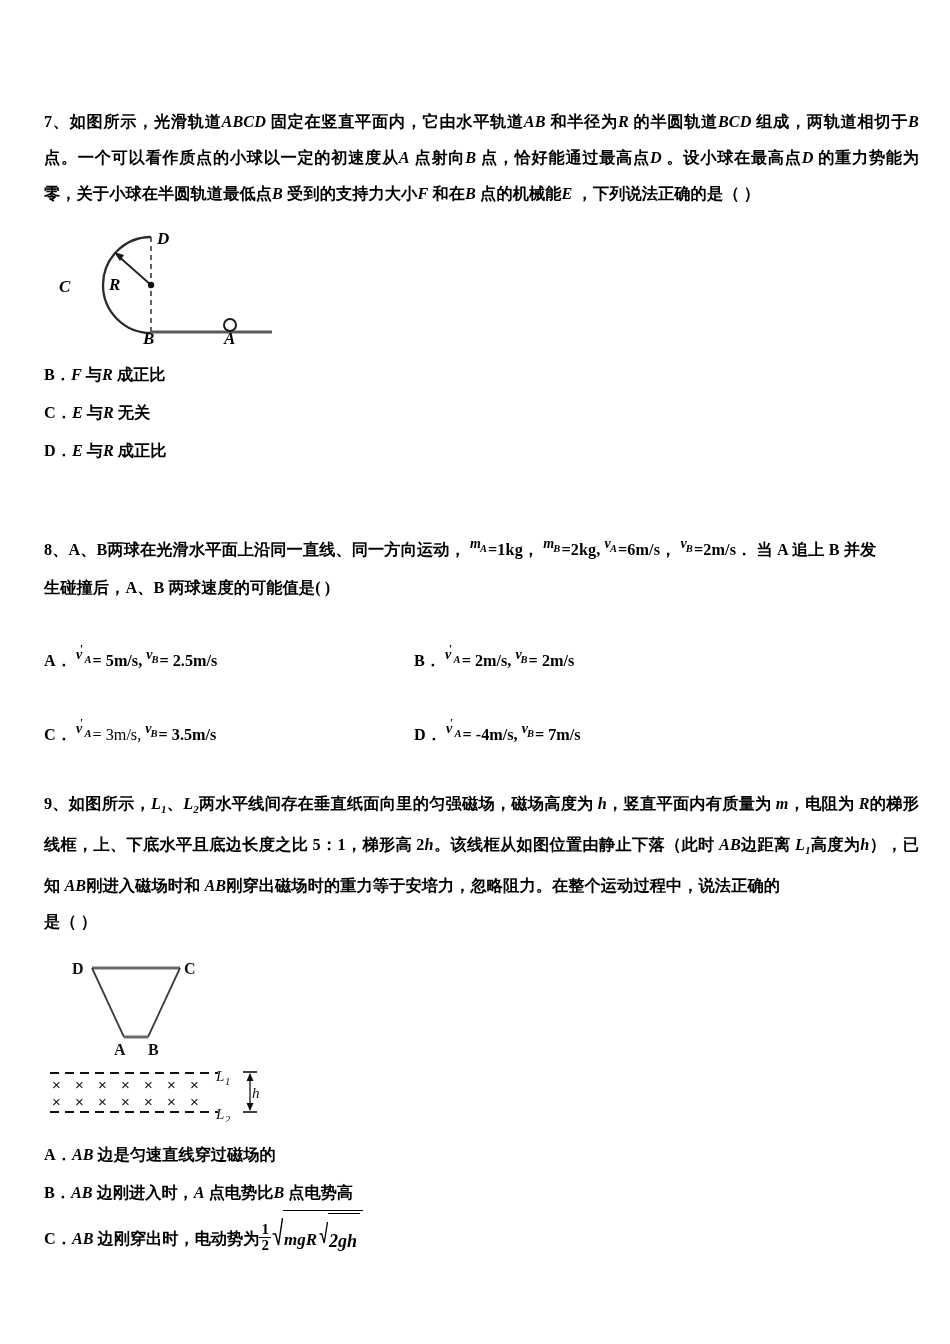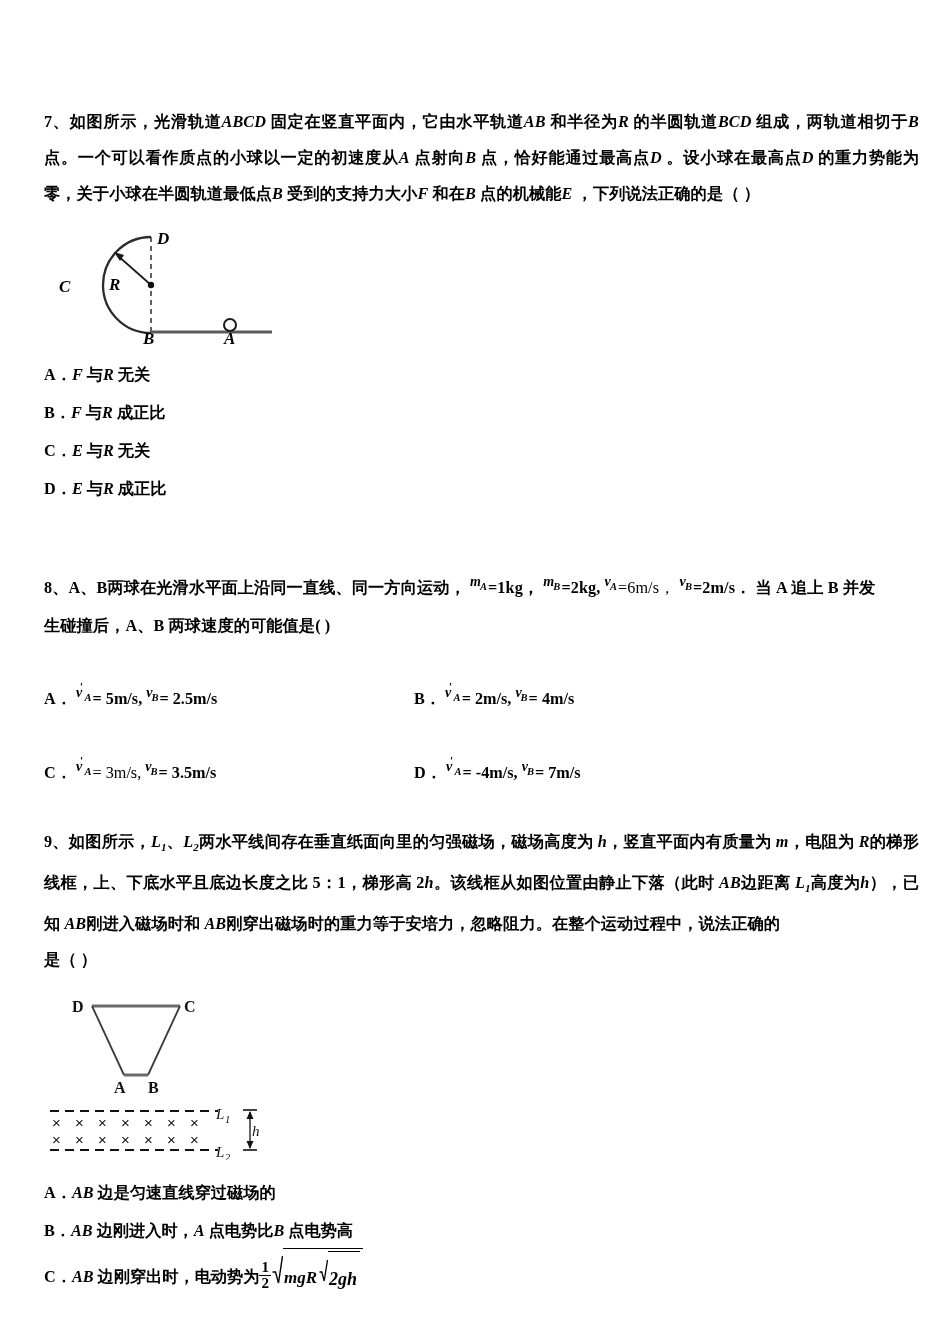--- a/index.html
+++ b/index.html
@@ -182,25 +182,20 @@
         <text x="113" y="22" font-family="Liberation Serif, serif" font-size="17" font-style="italic" font-weight="bold" fill="#000">D</text>
         <text x="15" y="70" font-family="Liberation Serif, serif" font-size="17" font-style="italic" font-weight="bold" fill="#000">C</text>
         <text x="99" y="122" font-family="Liberation Serif, serif" font-size="17" font-style="italic" font-weight="bold" fill="#000">B</text>
         <text x="180" y="122" font-family="Liberation Serif, serif" font-size="17" font-style="italic" font-weight="bold" fill="#000">A</text>
         <text x="65" y="68" font-family="Liberation Serif, serif" font-size="17" font-style="italic" font-weight="bold" fill="#000">R</text>
       </svg>
     </div>
 
     <div class="opt-list">
       <div class="opt">
-        <span class="lbl">A．</span><span class="it">F</span>
-        <span>与</span><span class="it">R</span>
-        <span>无关</span>
-      </div>
-      <div class="opt">
         <span class="lbl">B．</span><span class="it">F</span>
         <span>与</span><span class="it">R</span>
         <span>成正比</span>
       </div>
       <div class="opt">
         <span class="lbl">C．</span><span class="it">E</span>
         <span>与</span><span class="it">R</span>
         <span>无关</span>
       </div>
       <div class="opt">
@@ -209,36 +204,36 @@
         <span>成正比</span>
       </div>
     </div>
   </div>
 
   <div class="q-block" style="margin-top:30px;">
     <div class="q-text">
       <span>8、A、B两球在光滑水平面上沿同一直线、同一方向运动，</span>
       <span class="var"><span class="base">m</span><span class="sub">A</span></span><span style="font-weight:700">=1kg，</span>
       <span class="var"><span class="base">m</span><span class="sub">B</span></span><span style="font-weight:700">=2kg,</span>
-      <span class="var"><span class="base">v</span><span class="sub">A</span></span><span style="font-weight:400">=6m/s，</span>
+      <span class="var"><span class="base">v</span><span class="sub">A</span></span><span style="font-weight:700">=6m/s，</span>
       <span class="var"><span class="base">v</span><span class="sub">B</span></span><span style="font-weight:700">=2m/s．</span>
       <span>当 A 追上 B 并发</span>
     </div>
     <div class="q-text">生碰撞后，A、B 两球速度的可能值是(    )</div>
 
     <div class="opt-grid">
       <div class="opt">
         <span class="lbl">A．</span>
         <span class="var"><span class="base">v</span><span class="prime">'</span><span class="sub">A</span></span><span style="font-weight:700">= 5m/s,</span>
         <span class="var"><span class="base">v</span><span class="sub">B</span></span><span style="font-weight:700">= 2.5m/s</span>
       </div>
       <div class="opt">
         <span class="lbl">B．</span>
         <span class="var"><span class="base">v</span><span class="prime">'</span><span class="sub">A</span></span><span style="font-weight:700">= 2m/s,</span>
-        <span class="var"><span class="base">v</span><span class="sub">B</span></span><span style="font-weight:700">= 4m/s</span>
+        <span class="var"><span class="base">v</span><span class="sub">B</span></span><span style="font-weight:700">= 2m/s</span>
       </div>
       <div class="opt">
         <span class="lbl">C．</span>
         <span class="var"><span class="base">v</span><span class="prime">'</span><span class="sub">A</span></span><span style="font-weight:400">= 3m/s,</span>
         <span class="var"><span class="base">v</span><span class="sub">B</span></span><span style="font-weight:700">= 3.5m/s</span>
       </div>
       <div class="opt">
         <span class="lbl">D．</span>
         <span class="var"><span class="base">v</span><span class="prime">'</span><span class="sub">A</span></span><span style="font-weight:700">= -4m/s,</span>
         <span class="var"><span class="base">v</span><span class="sub">B</span></span><span style="font-weight:700">= 7m/s</span>

